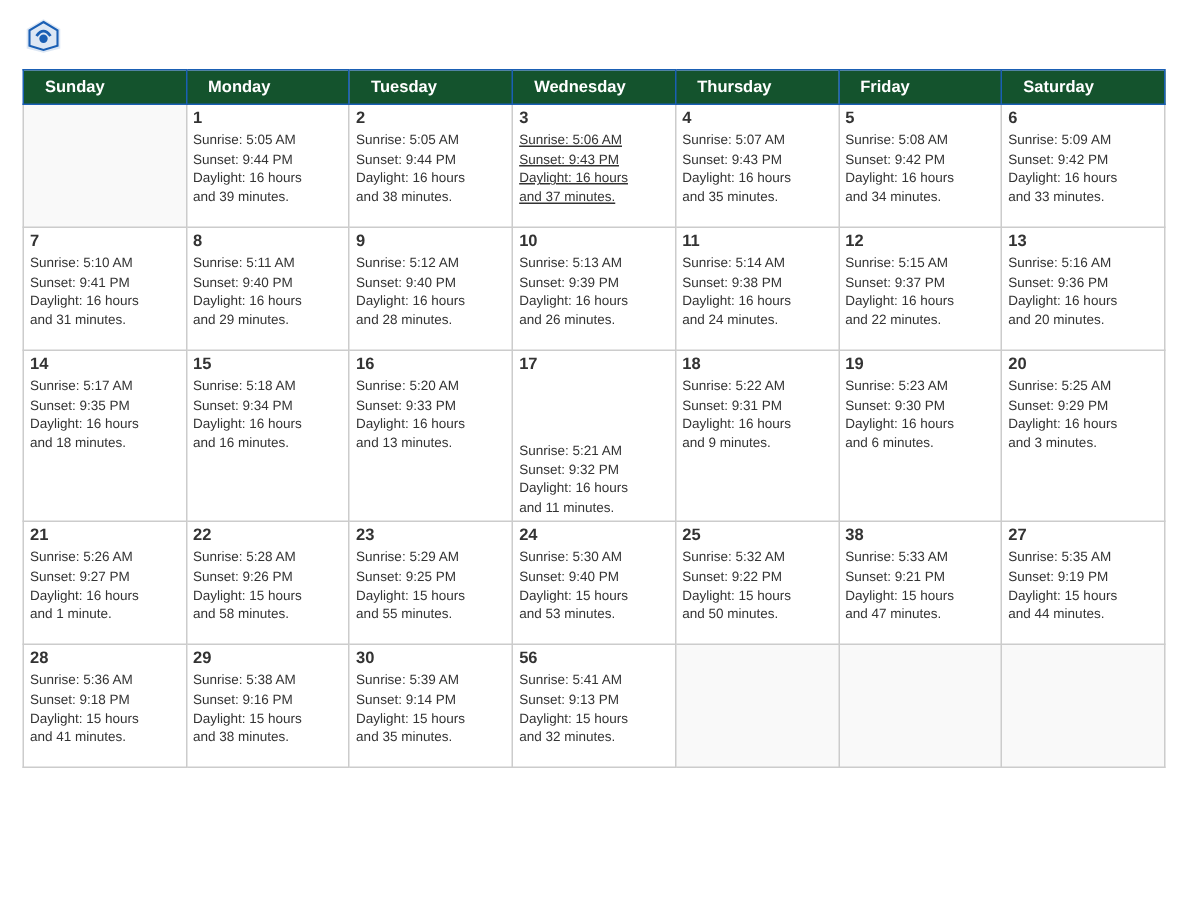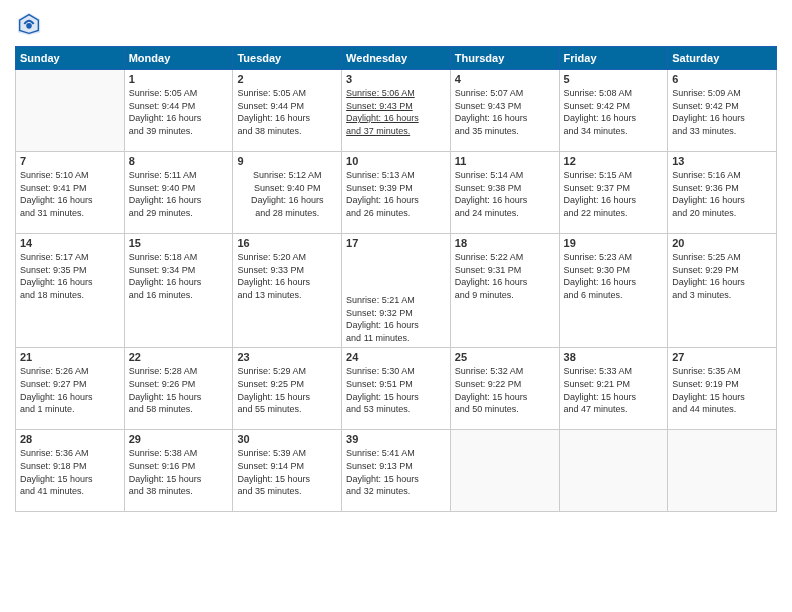--- a/index.html
+++ b/index.html
@@ -57,25 +57,25 @@
     .location {
       font-size: 14px;
       color: #555;
     }
     table {
       width: 100%;
       border-collapse: collapse;
       table-layout: fixed;
     }
     thead tr th {
-      background: #0369a1;
+      background: #14532d;
       color: #fff;
       font-size: 11px;
       font-weight: bold;
-      padding: 5px 4px;
+      padding: 5px 14px;
       text-align: left;
       border: 1px solid #1a5fb4;
     }
     tbody tr td {
       border: 1px solid #ccc;
       vertical-align: top;
       padding: 3px 4px;
       font-size: 9.5px;
       color: #333;
       height: 82px;
@@ -187,21 +187,21 @@
           </td>
           <td>
             <span class="day-num">8</span>
             <div class="day-info" style="white-space: pre-line;">Sunrise: 5:11 AM
 Sunset: 9:40 PM
 Daylight: 16 hours
 and 29 minutes.</div>
           </td>
           <td>
             <span class="day-num">9</span>
-            <div class="day-info" style="white-space: pre-line; text-align: center;">Sunrise: 5:12 AM
+            <div class="day-info" style="white-space: pre-line;">Sunrise: 5:12 AM
 Sunset: 9:40 PM
 Daylight: 16 hours
 and 28 minutes.</div>
           </td>
           <td>
             <span class="day-num">10</span>
             <div class="day-info" style="white-space: pre-line;">Sunrise: 5:13 AM
 Sunset: 9:39 PM
 Daylight: 16 hours
 and 26 minutes.</div>
@@ -297,21 +297,21 @@
           <td>
             <span class="day-num">23</span>
             <div class="day-info" style="white-space: pre-line;">Sunrise: 5:29 AM
 Sunset: 9:25 PM
 Daylight: 15 hours
 and 55 minutes.</div>
           </td>
           <td>
             <span class="day-num">24</span>
             <div class="day-info" style="white-space: pre-line;">Sunrise: 5:30 AM
-Sunset: 9:51 PM
+Sunset: 9:40 PM
 Daylight: 15 hours
 and 53 minutes.</div>
           </td>
           <td>
             <span class="day-num">25</span>
             <div class="day-info" style="white-space: pre-line;">Sunrise: 5:32 AM
 Sunset: 9:22 PM
 Daylight: 15 hours
 and 50 minutes.</div>
           </td>
@@ -346,21 +346,21 @@
 and 38 minutes.</div>
           </td>
           <td>
             <span class="day-num">30</span>
             <div class="day-info" style="white-space: pre-line;">Sunrise: 5:39 AM
 Sunset: 9:14 PM
 Daylight: 15 hours
 and 35 minutes.</div>
           </td>
           <td>
-            <span class="day-num">39</span>
+            <span class="day-num">56</span>
             <div class="day-info" style="white-space: pre-line;">Sunrise: 5:41 AM
 Sunset: 9:13 PM
 Daylight: 15 hours
 and 32 minutes.</div>
           </td>
           <td class="empty"></td>
           <td class="empty"></td>
           <td class="empty"></td>
         </tr>
       </tbody>

